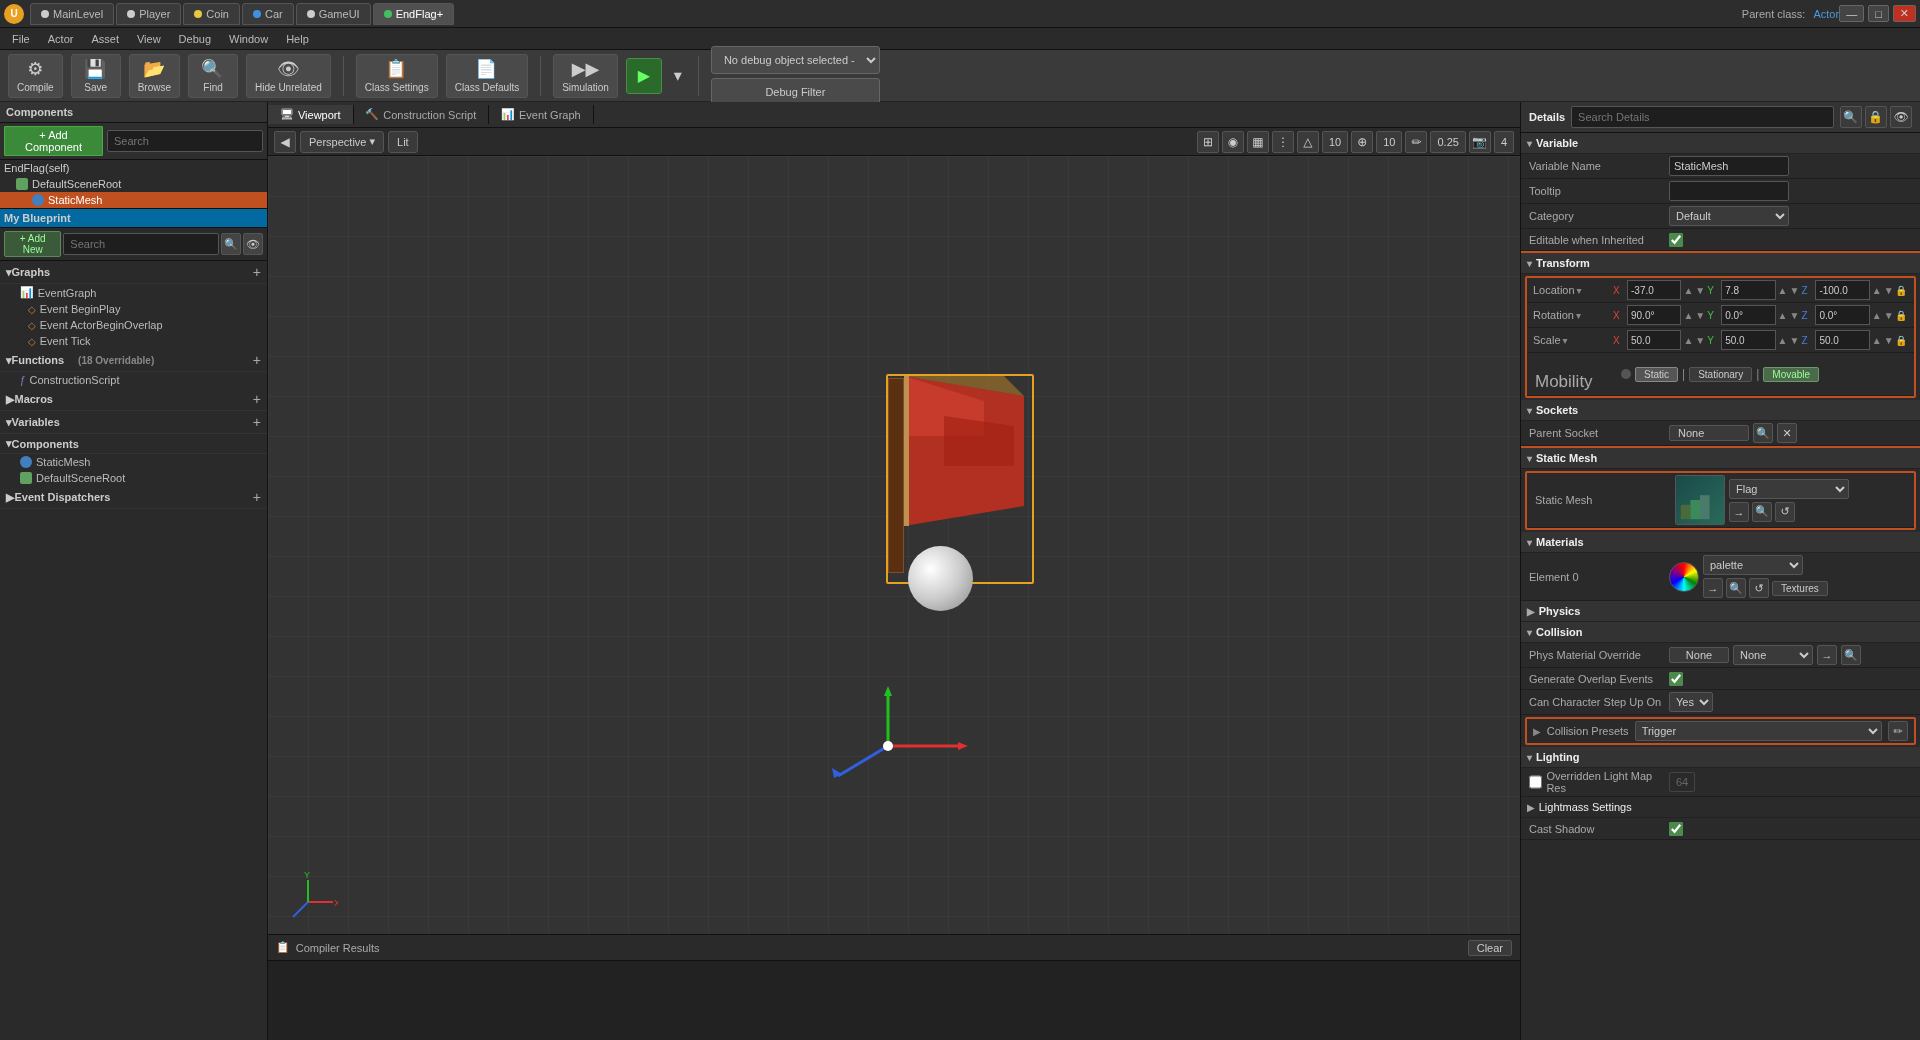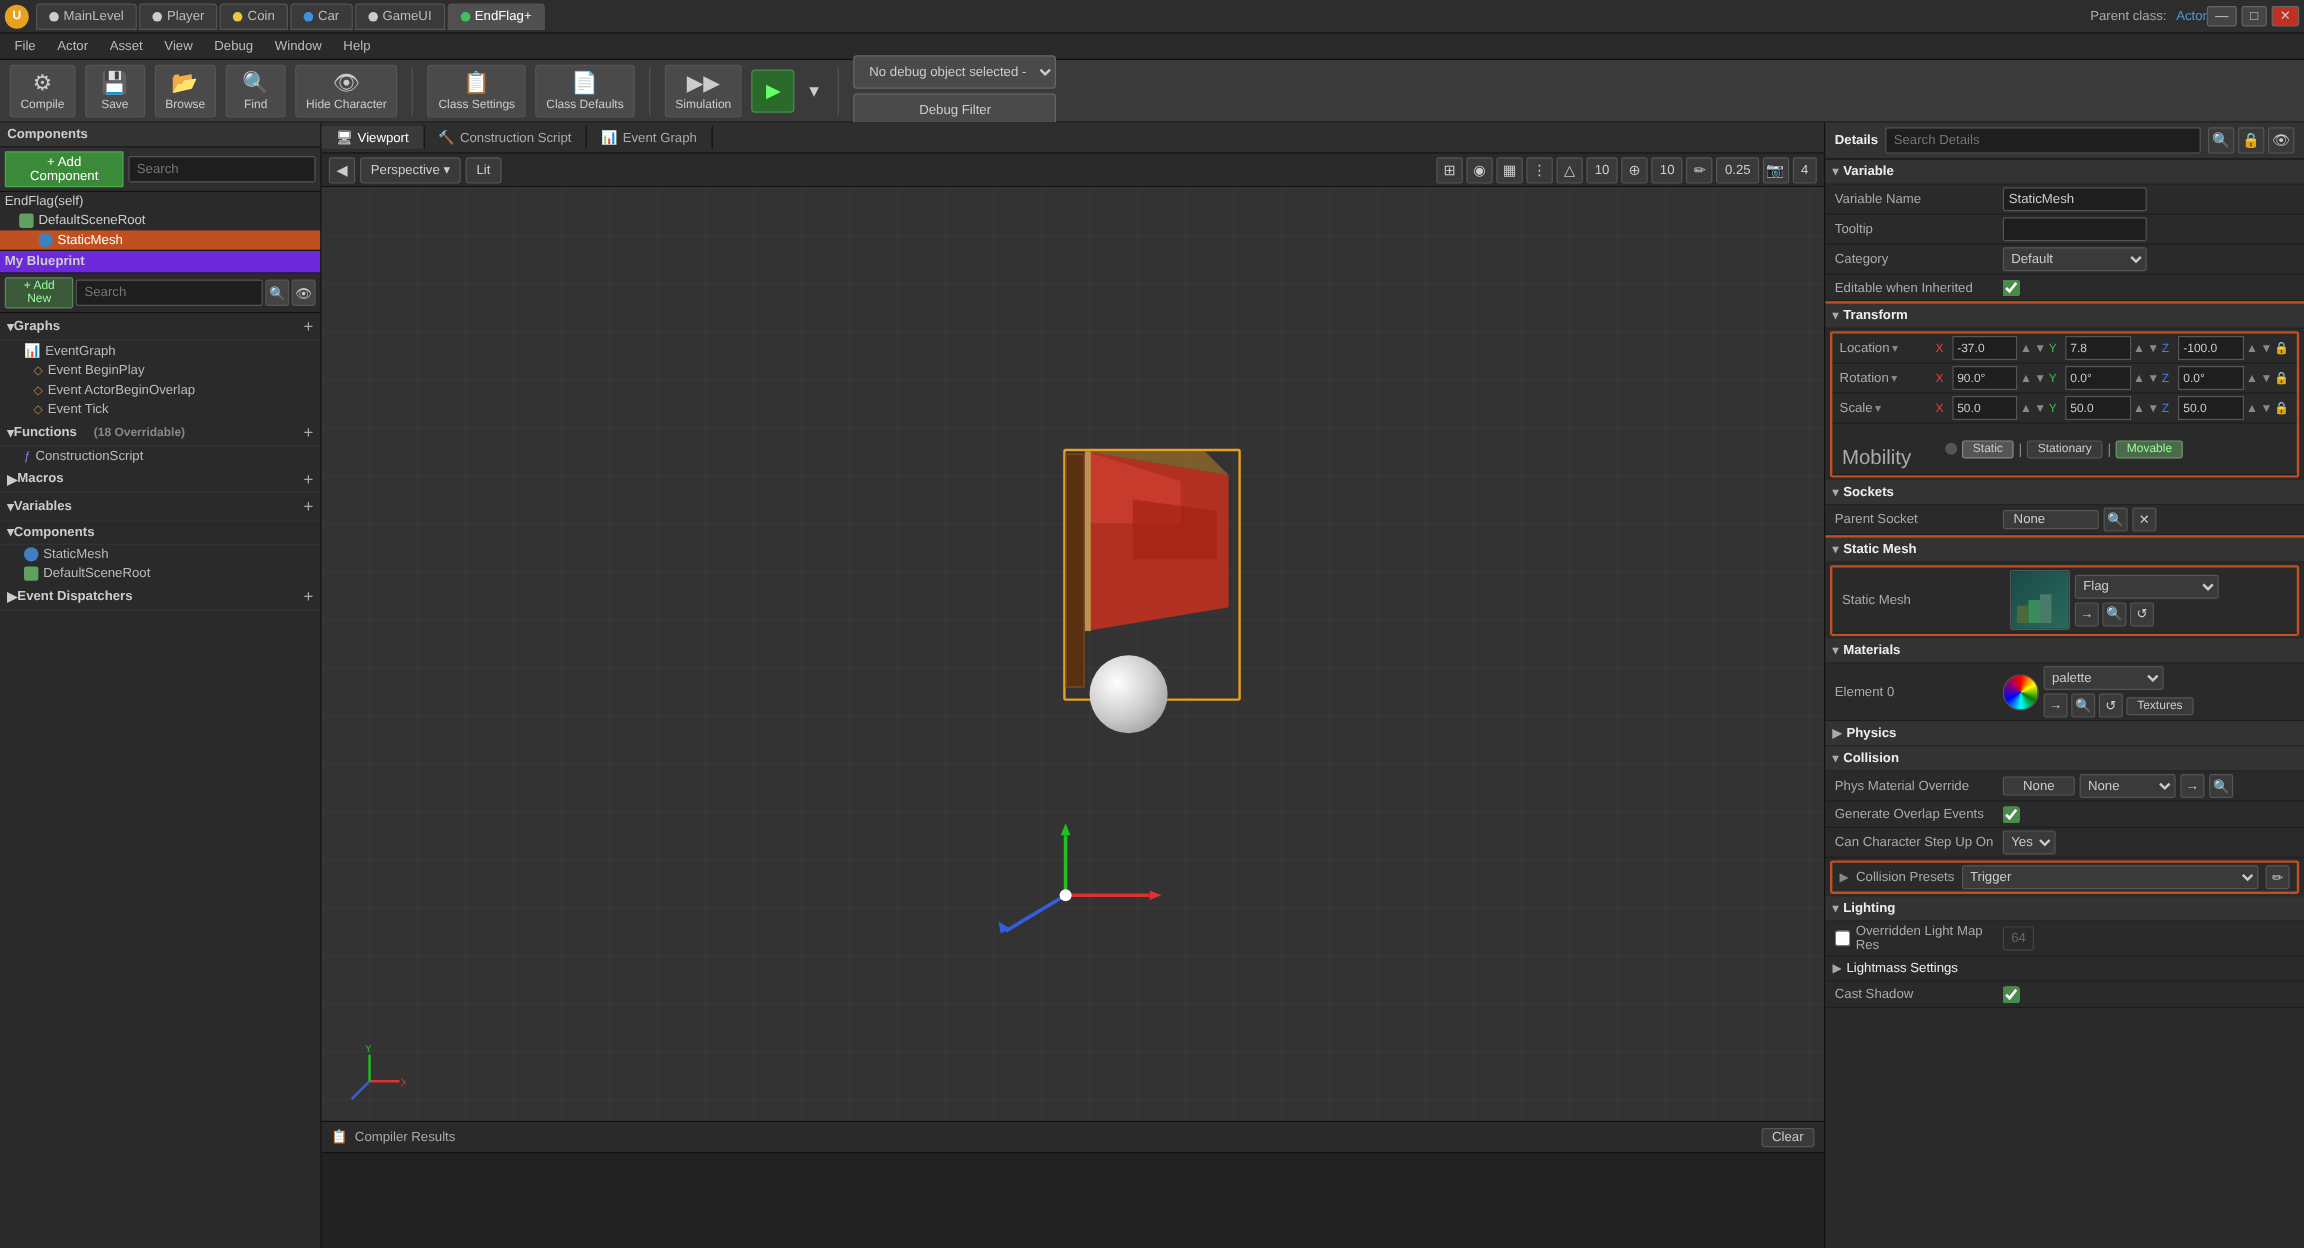--- a/index.html
+++ b/index.html
@@ -50,21 +50,21 @@
     .tree-item { display: flex; align-items: center; padding: 2px 4px; cursor: pointer; font-size: 11px; gap: 4px; }
     .tree-item.selected { background: #c05020; color: #fff; }
     .tree-item.indent1 { padding-left: 16px; }
     .tree-item.indent2 { padding-left: 32px; }
     .item-icon { width: 14px; height: 14px; border-radius: 2px; display: inline-flex; align-items: center; justify-content: center; font-size: 10px; }
     .icon-sphere { background: #4080c0; border-radius: 50%; width: 12px; height: 12px; }
     .icon-scene { background: #60a060; border-radius: 2px; width: 12px; height: 12px; }
 
     
     #blueprint-panel { flex: 1; overflow-y: auto; overflow-x: hidden; }
-    .bp-header { display: flex; background: #6d28d9; padding: 3px 4px; border-bottom: 1px solid #111; gap: 4px; }
+    .bp-header { display: flex; background: #0369a1; padding: 3px 4px; border-bottom: 1px solid #111; gap: 4px; }
     .bp-title { font-weight: bold; color: #ccc; font-size: 11px; }
     .btn-small { background: #4a4a4a; border: 1px solid #666; color: #ccc; padding: 1px 6px; border-radius: 2px; font-size: 10px; cursor: pointer; }
     .btn-add-new { background: #3a5a3a; border: 1px solid #5a8a5a; color: #9f9; display: flex; align-items: center; gap: 2px; }
     .bp-search-row { display: flex; align-items: center; padding: 3px 4px; gap: 2px; border-bottom: 1px solid #111; }
     .bp-search { background: #1e1e1e; border: 1px solid #555; color: #ccc; padding: 2px 6px; border-radius: 2px; font-size: 11px; flex: 1; height: 22px; }
     .section-header { display: flex; align-items: center; padding: 3px 6px; background: #2a2a2a; font-size: 11px; font-weight: bold; color: #ccc; cursor: pointer; border-bottom: 1px solid #333; }
     .section-add-btn { margin-left: auto; background: none; border: none; color: #aaa; cursor: pointer; font-size: 14px; }
     .sub-item { display: flex; align-items: center; padding: 2px 8px; font-size: 11px; color: #bbb; cursor: pointer; gap: 4px; }
     .sub-item.indent { padding-left: 20px; }
     .diamond-icon { color: #c08040; font-size: 10px; }
@@ -197,21 +197,21 @@
   <div class="toolbar-btn">
     <span class="toolbar-icon">📂</span>
     <span>Browse</span>
   </div>
   <div class="toolbar-btn">
     <span class="toolbar-icon">🔍</span>
     <span>Find</span>
   </div>
   <div class="toolbar-btn">
     <span class="toolbar-icon">👁</span>
-    <span>Hide Character</span>
+    <span>Hide Unrelated</span>
   </div>
   <div class="toolbar-separator"></div>
   <div class="toolbar-btn">
     <span class="toolbar-icon">📋</span>
     <span>Class Settings</span>
   </div>
   <div class="toolbar-btn">
     <span class="toolbar-icon">📄</span>
     <span>Class Defaults</span>
   </div>

